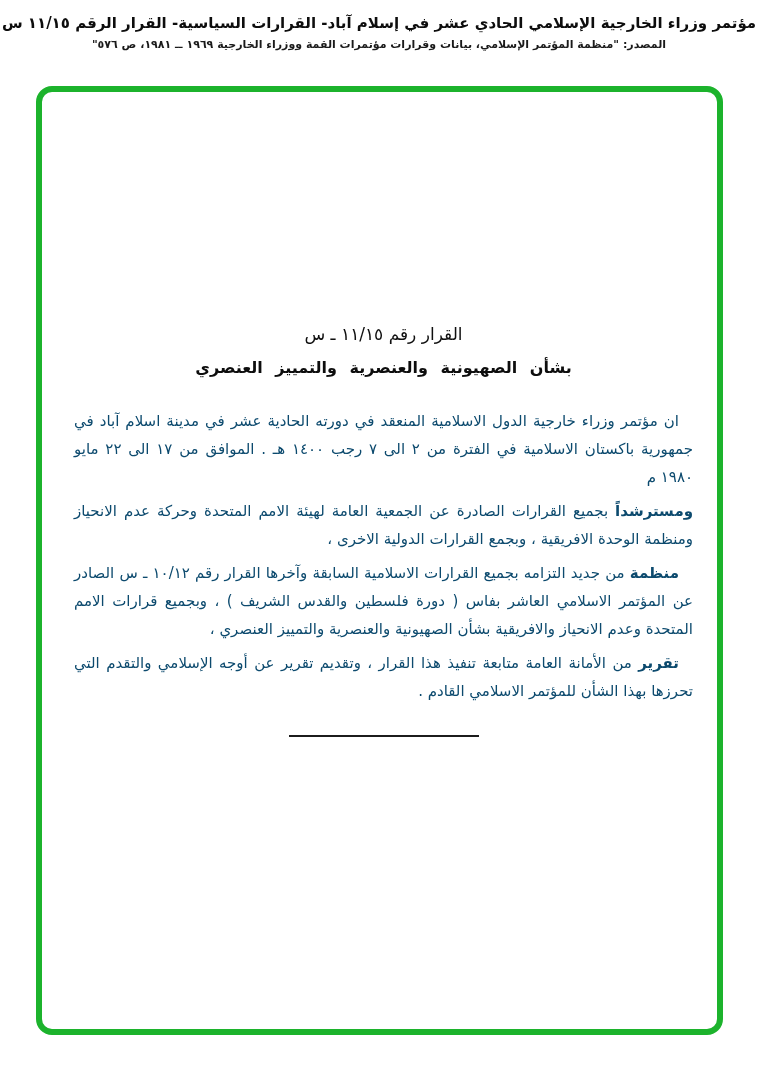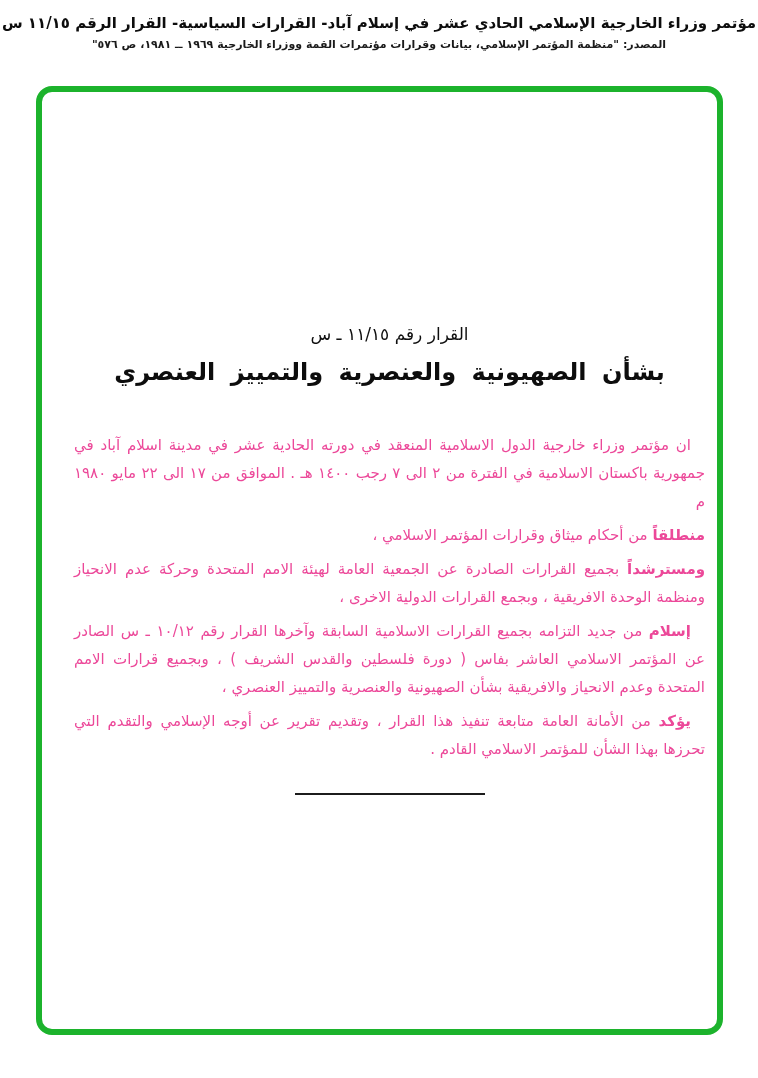--- a/index.html
+++ b/index.html
@@ -42,41 +42,41 @@
     width: 687px;
     height: 949px;
     box-sizing: border-box;
     border: 6px solid #1cb32c;
     border-radius: 16px;
     background: #ffffff;
   }
   .frame-content {
     direction: rtl;
     box-sizing: border-box;
-    padding: 232px 12px 0 32px;
+    padding: 232px 24px 0 32px;
   }
   .res-number {
     text-align: center;
     font-size: 17px;
     color: #0f0f0f;
     margin-bottom: 14px;
   }
   .res-title {
     text-align: center;
-    font-size: 24px;
+    font-size: 16px;
     font-weight: bold;
     word-spacing: 7px;
     color: #0d0d0d;
-    margin-bottom: 45px;
+    margin-bottom: 30px;
   }
   .para {
     font-size: 15px;
     line-height: 28px;
     text-align: justify;
-    color: #ec4899;
+    color: #0c4a6e;
     margin: 4px 0 6px 0;
   }
   .para.indent { text-indent: 14px; }
   .para .lead { font-weight: bold; }
   .end-rule {
     width: 190px;
     height: 2px;
     background: #1c1c1c;
     margin: 30px auto 0 auto;
   }
@@ -93,27 +93,26 @@
 
   <div class="green-frame">
     <div class="frame-content">
 
       <div class="res-number">القرار رقم ١١/١٥ ـ س</div>
 
       <div class="res-title">بشأن الصهيونية والعنصرية والتمييز العنصري</div>
 
       <p class="para indent"><span class="lead"></span> <span>ان مؤتمر وزراء خارجية الدول الاسلامية المنعقد في دورته الحادية عشر في مدينة اسلام آباد في جمهورية باكستان الاسلامية في الفترة من ٢ الى ٧ رجب ١٤٠٠ هـ . الموافق من ١٧ الى ٢٢ مايو ١٩٨٠ م</span></p>
 
-      <p class="para"><span class="lead">منطلقاً</span> <span>من أحكام ميثاق وقرارات المؤتمر الاسلامي ،</span></p>
 
       <p class="para"><span class="lead">ومسترشداً</span> <span>بجميع القرارات الصادرة عن الجمعية العامة لهيئة الامم المتحدة وحركة عدم الانحياز ومنظمة الوحدة الافريقية ، وبجمع القرارات الدولية الاخرى ،</span></p>
 
-      <p class="para indent"><span class="lead">إسلام</span> <span>من جديد التزامه بجميع القرارات الاسلامية السابقة وآخرها القرار رقم ١٠/١٢ ـ س الصادر عن المؤتمر الاسلامي العاشر بفاس ( دورة فلسطين والقدس الشريف ) ، وبجميع قرارات الامم المتحدة وعدم الانحياز والافريقية بشأن الصهيونية والعنصرية والتمييز العنصري ،</span></p>
+      <p class="para indent"><span class="lead">منظمة</span> <span>من جديد التزامه بجميع القرارات الاسلامية السابقة وآخرها القرار رقم ١٠/١٢ ـ س الصادر عن المؤتمر الاسلامي العاشر بفاس ( دورة فلسطين والقدس الشريف ) ، وبجميع قرارات الامم المتحدة وعدم الانحياز والافريقية بشأن الصهيونية والعنصرية والتمييز العنصري ،</span></p>
 
 
-      <p class="para indent"><span class="lead">يؤكد</span> <span>من الأمانة العامة متابعة تنفيذ هذا القرار ، وتقديم تقرير عن أوجه الإسلامي والتقدم التي تحرزها بهذا الشأن للمؤتمر الاسلامي القادم .</span></p>
+      <p class="para indent"><span class="lead">تقرير</span> <span>من الأمانة العامة متابعة تنفيذ هذا القرار ، وتقديم تقرير عن أوجه الإسلامي والتقدم التي تحرزها بهذا الشأن للمؤتمر الاسلامي القادم .</span></p>
 
       <div class="end-rule"></div>
 
     </div>
   </div>
 
 </div>
 
 </body></html>

